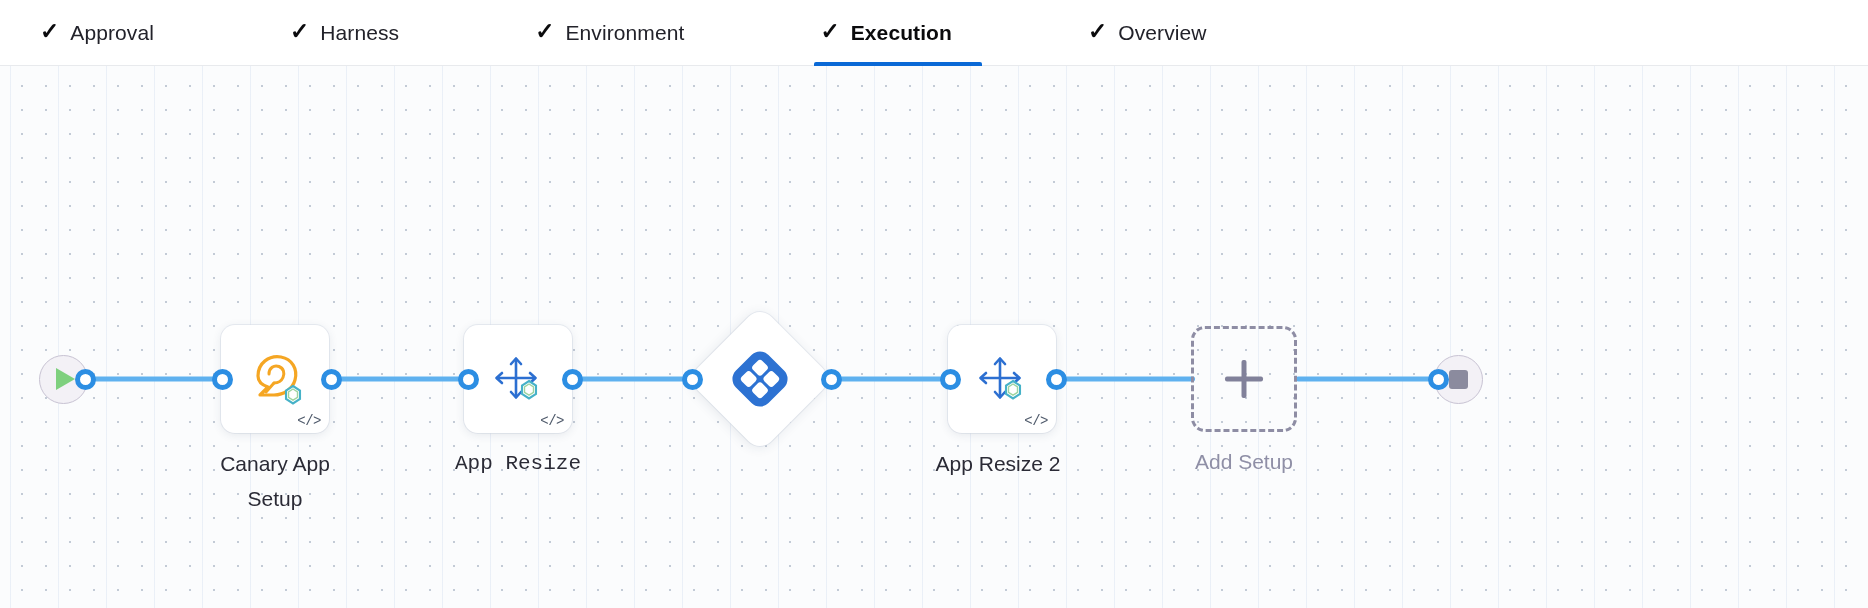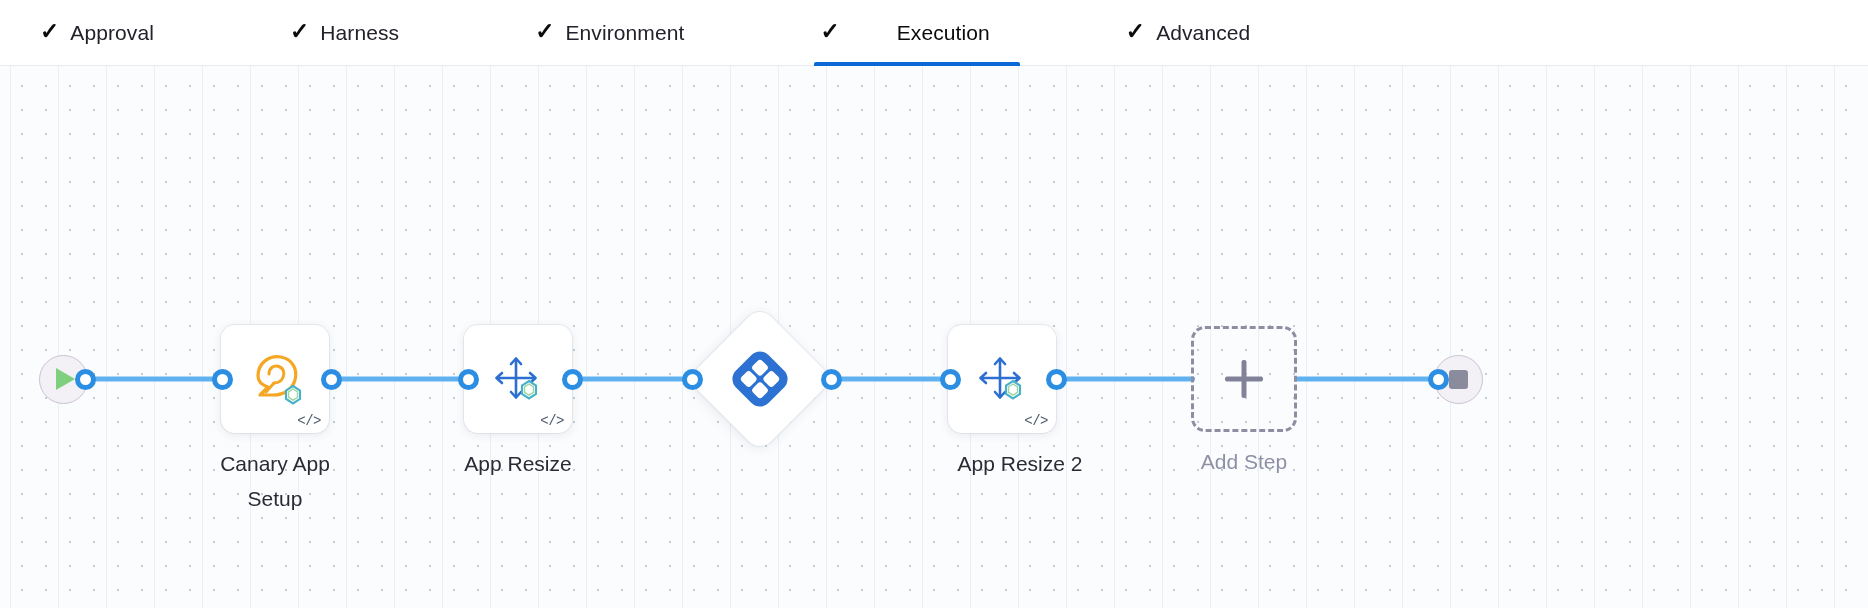--- a/index.html
+++ b/index.html
@@ -52,21 +52,21 @@
     color: #0b0b0d;
     font-weight: 600;
     display: inline-block;
     transform: translateY(-1px);
   }
   .tab .tab-label {
     font-size: 21px;
     color: #22222a;
     letter-spacing: 0.1px;
   }
-  .tab.active .tab-label { font-weight: normal; color: #0b0b0d; margin-left: 46px; }
+  .tab.active .tab-label { font-weight: bold; color: #0b0b0d; }
   .tab.active::after {
     content: "";
     position: absolute;
     left: 0; right: 0; bottom: 0;
     height: 4px;
     background: #0a69d6;
     border-radius: 2px 2px 0 0;
   }
 
   
@@ -247,21 +247,21 @@
       <span class="tab-label">Environment</span>
     </div>
 
     <div class="tab active">
       <span class="check">✓</span>
       <span class="tab-label">Execution</span>
     </div>
 
     <div class="tab">
       <span class="check">✓</span>
-      <span class="tab-label">Advanced</span>
+      <span class="tab-label">Overview</span>
     </div>
 
   </div>
 
   <div class="canvas">
     <div class="flow">
 
       <div class="rail" style="left:84px;  width:144px;"></div>
       <div class="rail" style="left:330px; width:140px;"></div>
       <div class="rail" style="left:572px; width:120px;"></div>
@@ -309,21 +309,21 @@
             </g>
             <g transform="translate(33,31)">
               <polygon points="9,0 16,4.5 16,13 9,17.5 2,13 2,4.5" fill="#ffffff" stroke="#46b2c8" stroke-width="2.1"></polygon>
               <polygon points="9,3 13.5,5.8 13.5,11.4 9,14.2 4.5,11.4 4.5,5.8" fill="none" stroke="#9dd4a0" stroke-width="1.4"></polygon>
             </g>
           </svg>
         </div>
         <span class="code-badge">&lt;/&gt;</span>
       </div>
       <div class="dot" style="left:572px;"></div>
-      <div class="node-label" style="left:518px;">App Resize</div>
+      <div class="node-label" style="left:518px;font-family:Liberation Mono, monospace;">App Resize</div>
 
       <div class="dot" style="left:692px;"></div>
       <div class="node diamond" style="left:760px;">
         <div class="glyph">
           <svg width="58" height="58" viewBox="0 0 58 58" aria-hidden="true">
             <g transform="rotate(45 29 29)">
               <rect x="6" y="6" width="46" height="46" rx="12" fill="#2d72d2"></rect>
               <rect x="14.5" y="14.5" width="13" height="13" rx="3.4" fill="#ffffff"></rect>
               <rect x="30.5" y="14.5" width="13" height="13" rx="3.4" fill="#ffffff"></rect>
               <rect x="14.5" y="30.5" width="13" height="13" rx="3.4" fill="#ffffff"></rect>
@@ -348,27 +348,27 @@
             </g>
             <g transform="translate(33,31)">
               <polygon points="9,0 16,4.5 16,13 9,17.5 2,13 2,4.5" fill="#ffffff" stroke="#46b2c8" stroke-width="2.1"></polygon>
               <polygon points="9,3 13.5,5.8 13.5,11.4 9,14.2 4.5,11.4 4.5,5.8" fill="none" stroke="#9dd4a0" stroke-width="1.4"></polygon>
             </g>
           </svg>
         </div>
         <span class="code-badge">&lt;/&gt;</span>
       </div>
       <div class="dot" style="left:1056px;"></div>
-      <div class="node-label" style="left:1020px;">App Resize 2</div>
+      <div class="node-label" style="left:998px;">App Resize 2</div>
 
       <div class="node addstep" style="left:1244px;">
         <span class="plus-v"></span>
         <span class="plus-h"></span>
       </div>
-      <div class="node-label muted" style="left:1244px; top:378px;">Add Step</div>
+      <div class="node-label muted" style="left:1244px; top:378px;">Add Setup</div>
 
       <div class="dot" style="left:1438px;"></div>
       <div class="terminal" style="left:1458px;">
         <span class="stop-sq"></span>
       </div>
 
     </div>
   </div>
 
 </div>

